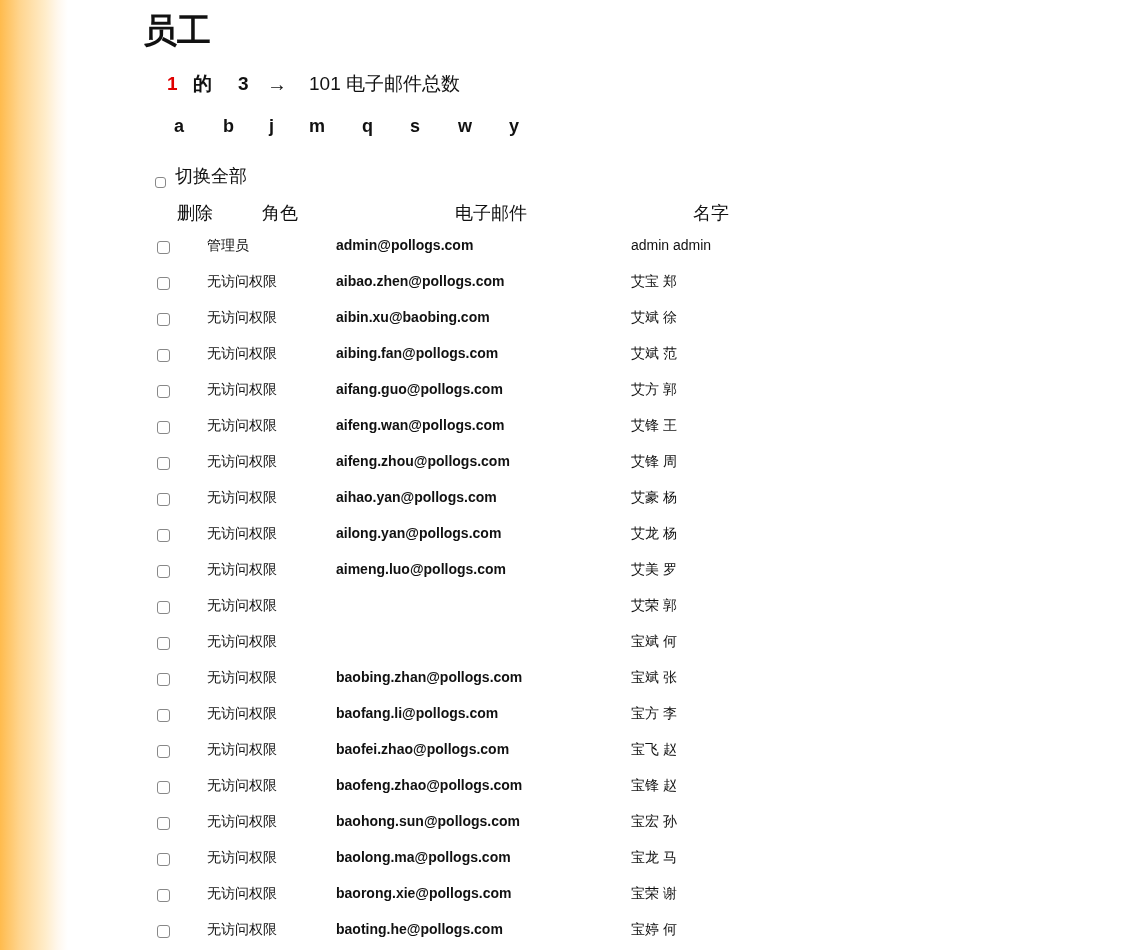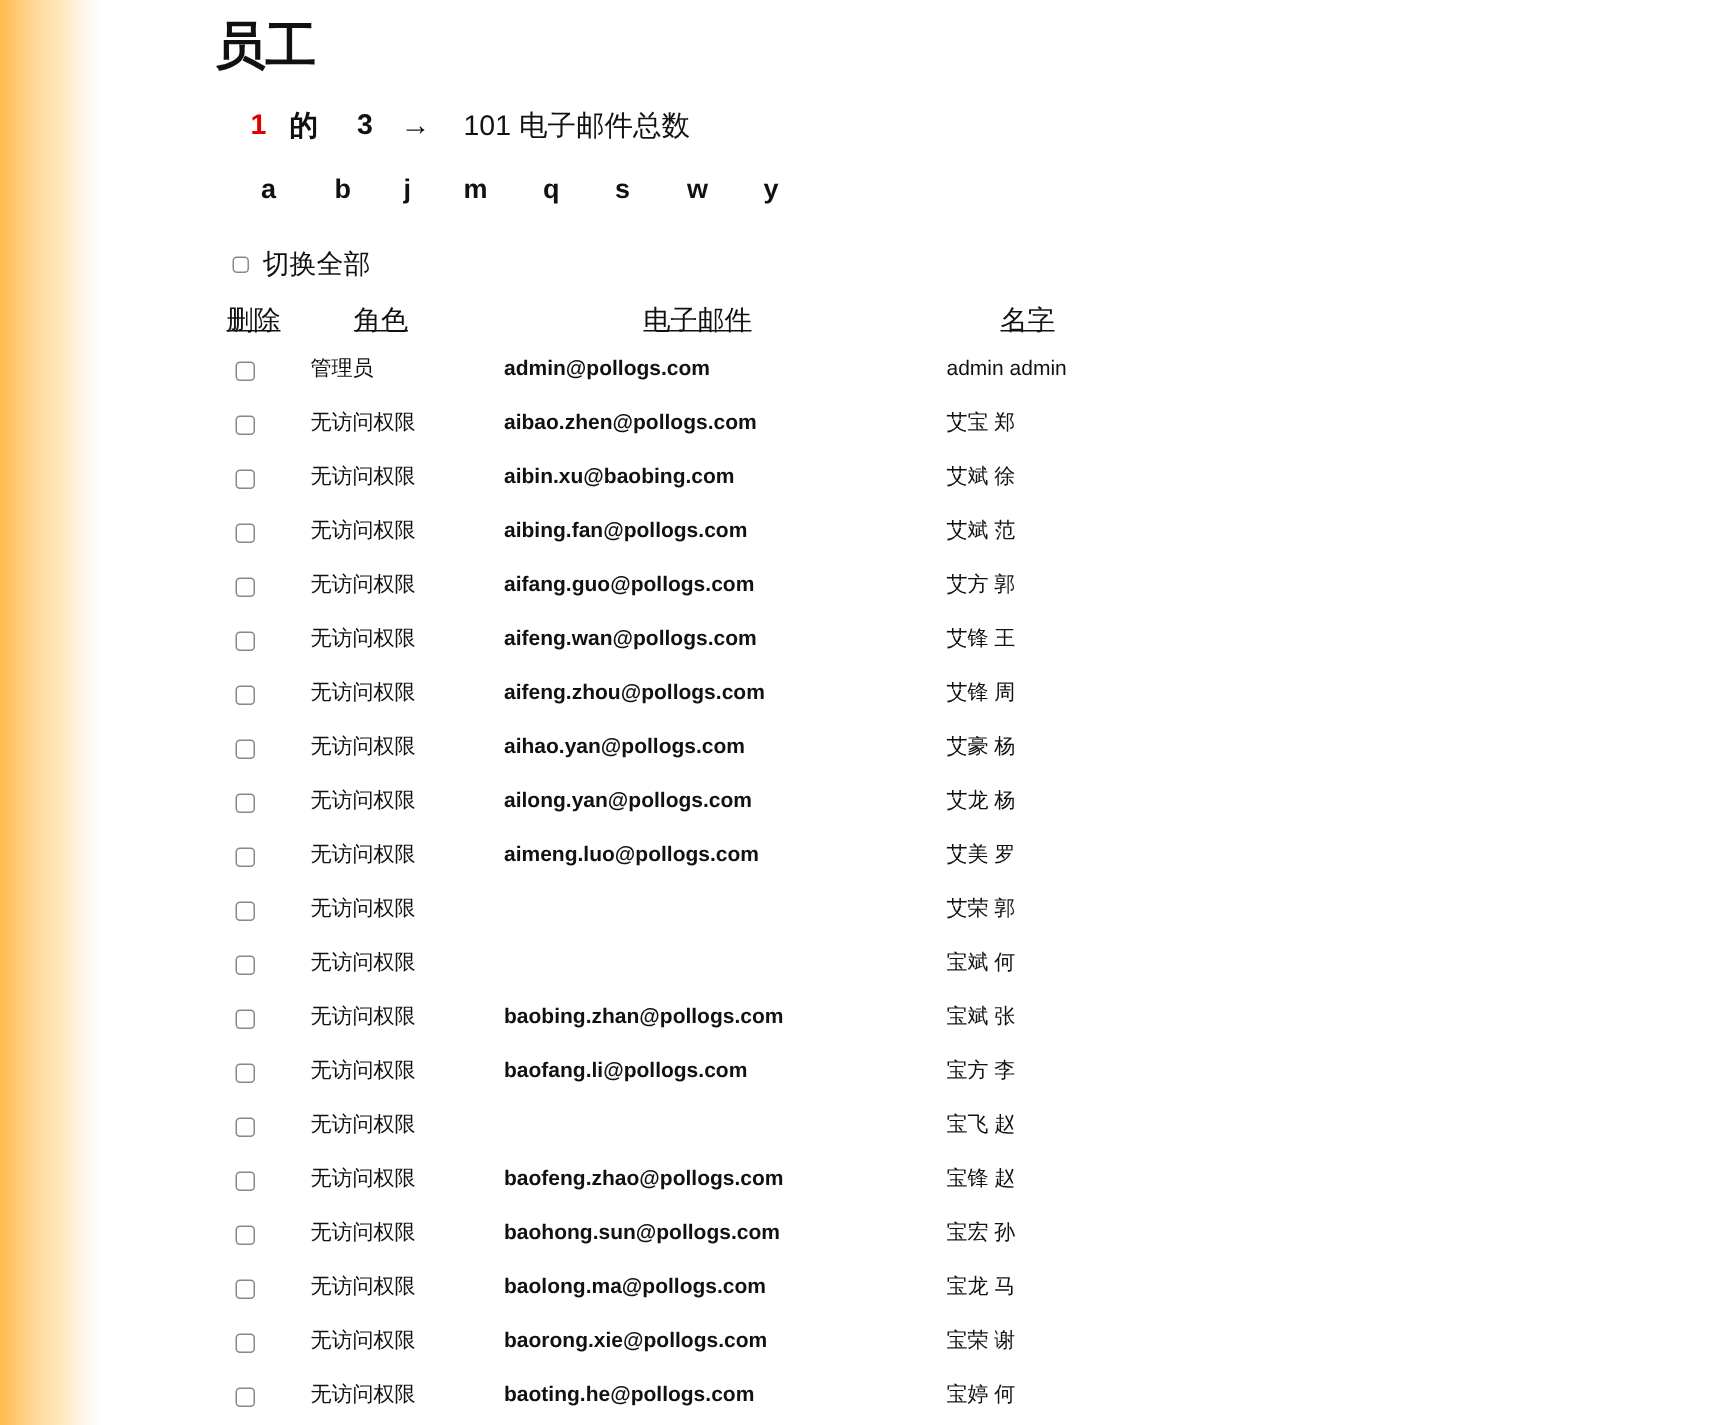--- a/index.html
+++ b/index.html
@@ -23,32 +23,32 @@
     .pager .total { font-weight: bold; width: 29px; }
     .pager .arrow { width: 42px; font-size: 20px; }
     .pager .count { }
     .letters {
       position: absolute; left: 174px; top: 116px;
       font-size: 18px; font-weight: bold; display: flex;
     }
     .letters span { cursor: pointer; }
     .toggle-all {
       position: absolute; left: 155px; top: 164px;
-      font-size: 18px; display: flex; align-items: center;
+      font-size: 18px; display: flex; align-items: flex-end;
     }
     .cb {
       width: 11px; height: 11px; border: 1px solid #888; border-radius: 3px;
       background: #fff; display: inline-block; box-sizing: border-box;
     }
     .toggle-all .cb { margin-right: 9px; }
     .hdr {
       position: absolute; top: 201px; left: 0; width: 100%;
       font-size: 18px; height: 24px;
     }
-    .hdr span { position: absolute; text-decoration: underline; white-space: nowrap; }
+    .hdr span { position: absolute; white-space: nowrap; margin-left: 26px; }
     .rows { position: absolute; top: 230px; left: 0; width: 100%; }
     .row { position: relative; height: 36px; font-size: 14px; }
     .row .cb { position: absolute; left: 157px; top: 11px; width: 13px; height: 13px; }
     .row .role { position: absolute; left: 207px; top: 7px; white-space: nowrap; }
     .row .email { position: absolute; left: 336px; top: 7px; font-weight: bold; white-space: nowrap; }
     .row .name { position: absolute; left: 631px; top: 7px; white-space: nowrap; }
   </style>
 </head>
 <body>
 
@@ -164,20 +164,21 @@
     </div>
   <div class="row">
       <span class="cb"></span>
       <span class="role">无访问权限</span>
       <span class="email">baofang.li@pollogs.com</span>
       <span class="name">宝方 李</span>
     </div>
   <div class="row">
       <span class="cb"></span>
       <span class="role">无访问权限</span>
+      <span class="email">baofei.zhao@pollogs.com</span>
       <span class="name">宝飞 赵</span>
     </div>
   <div class="row">
       <span class="cb"></span>
       <span class="role">无访问权限</span>
       <span class="email">baofeng.zhao@pollogs.com</span>
       <span class="name">宝锋 赵</span>
     </div>
   <div class="row">
       <span class="cb"></span>

